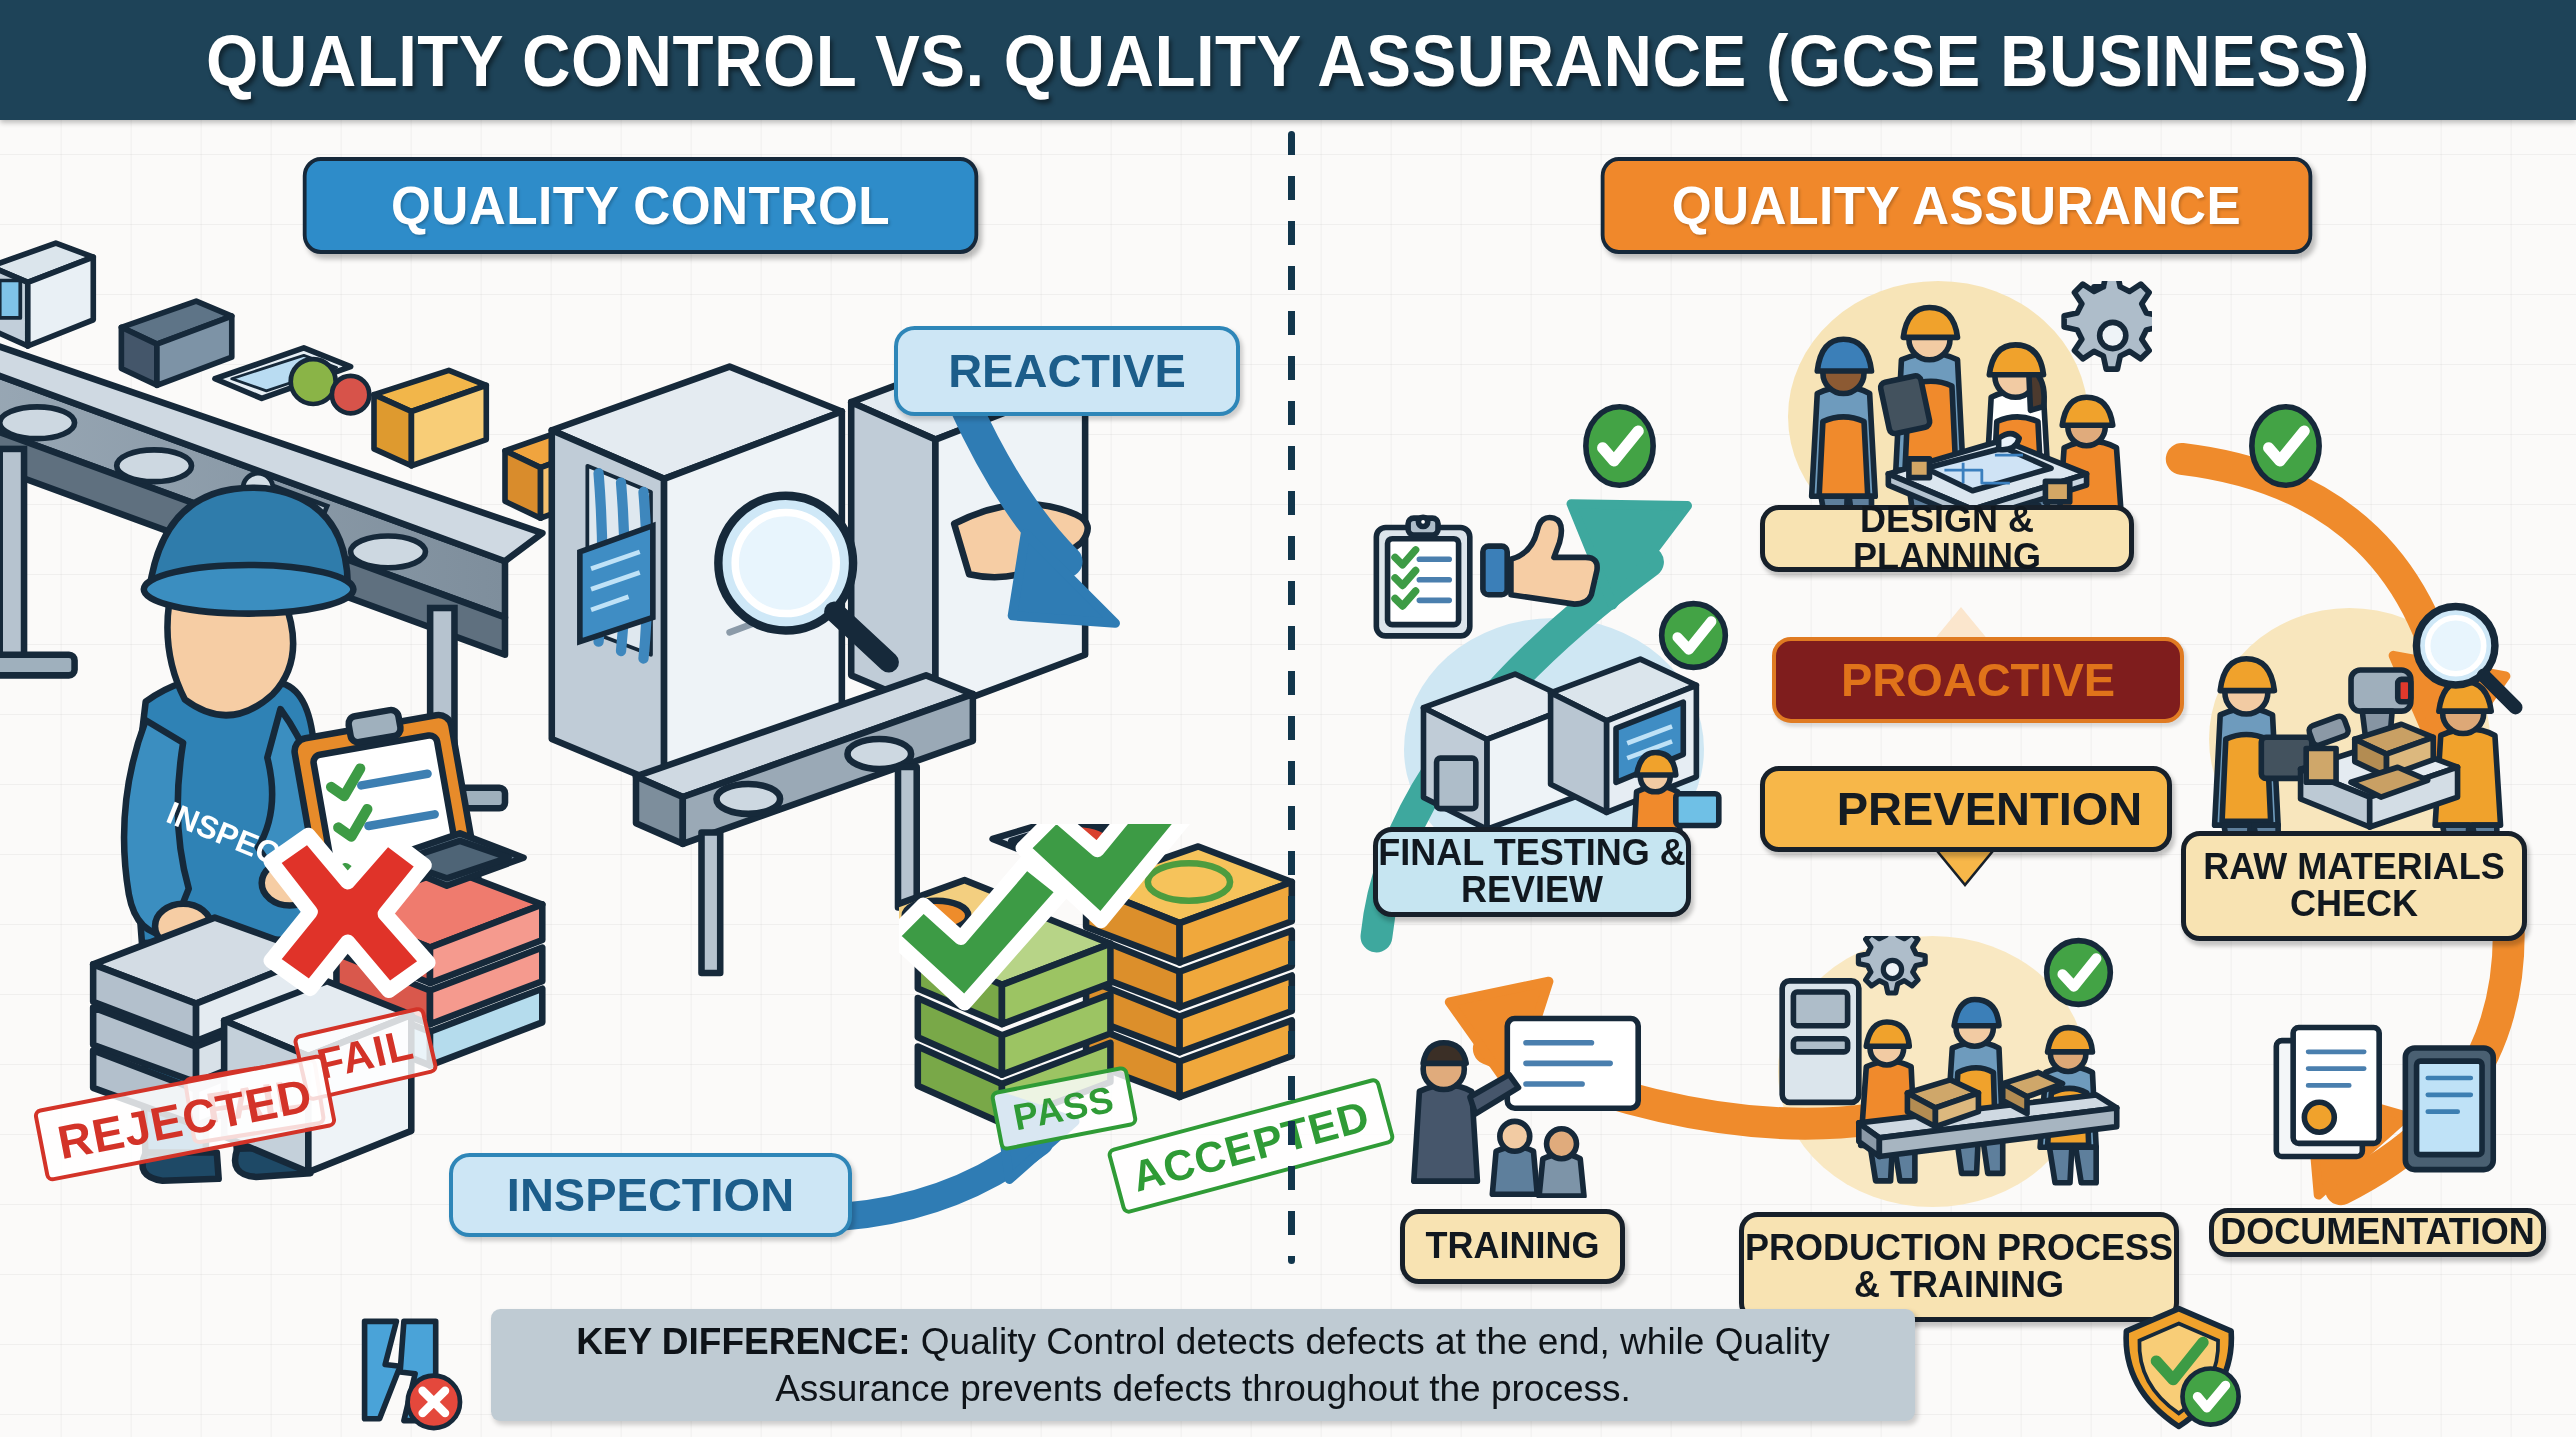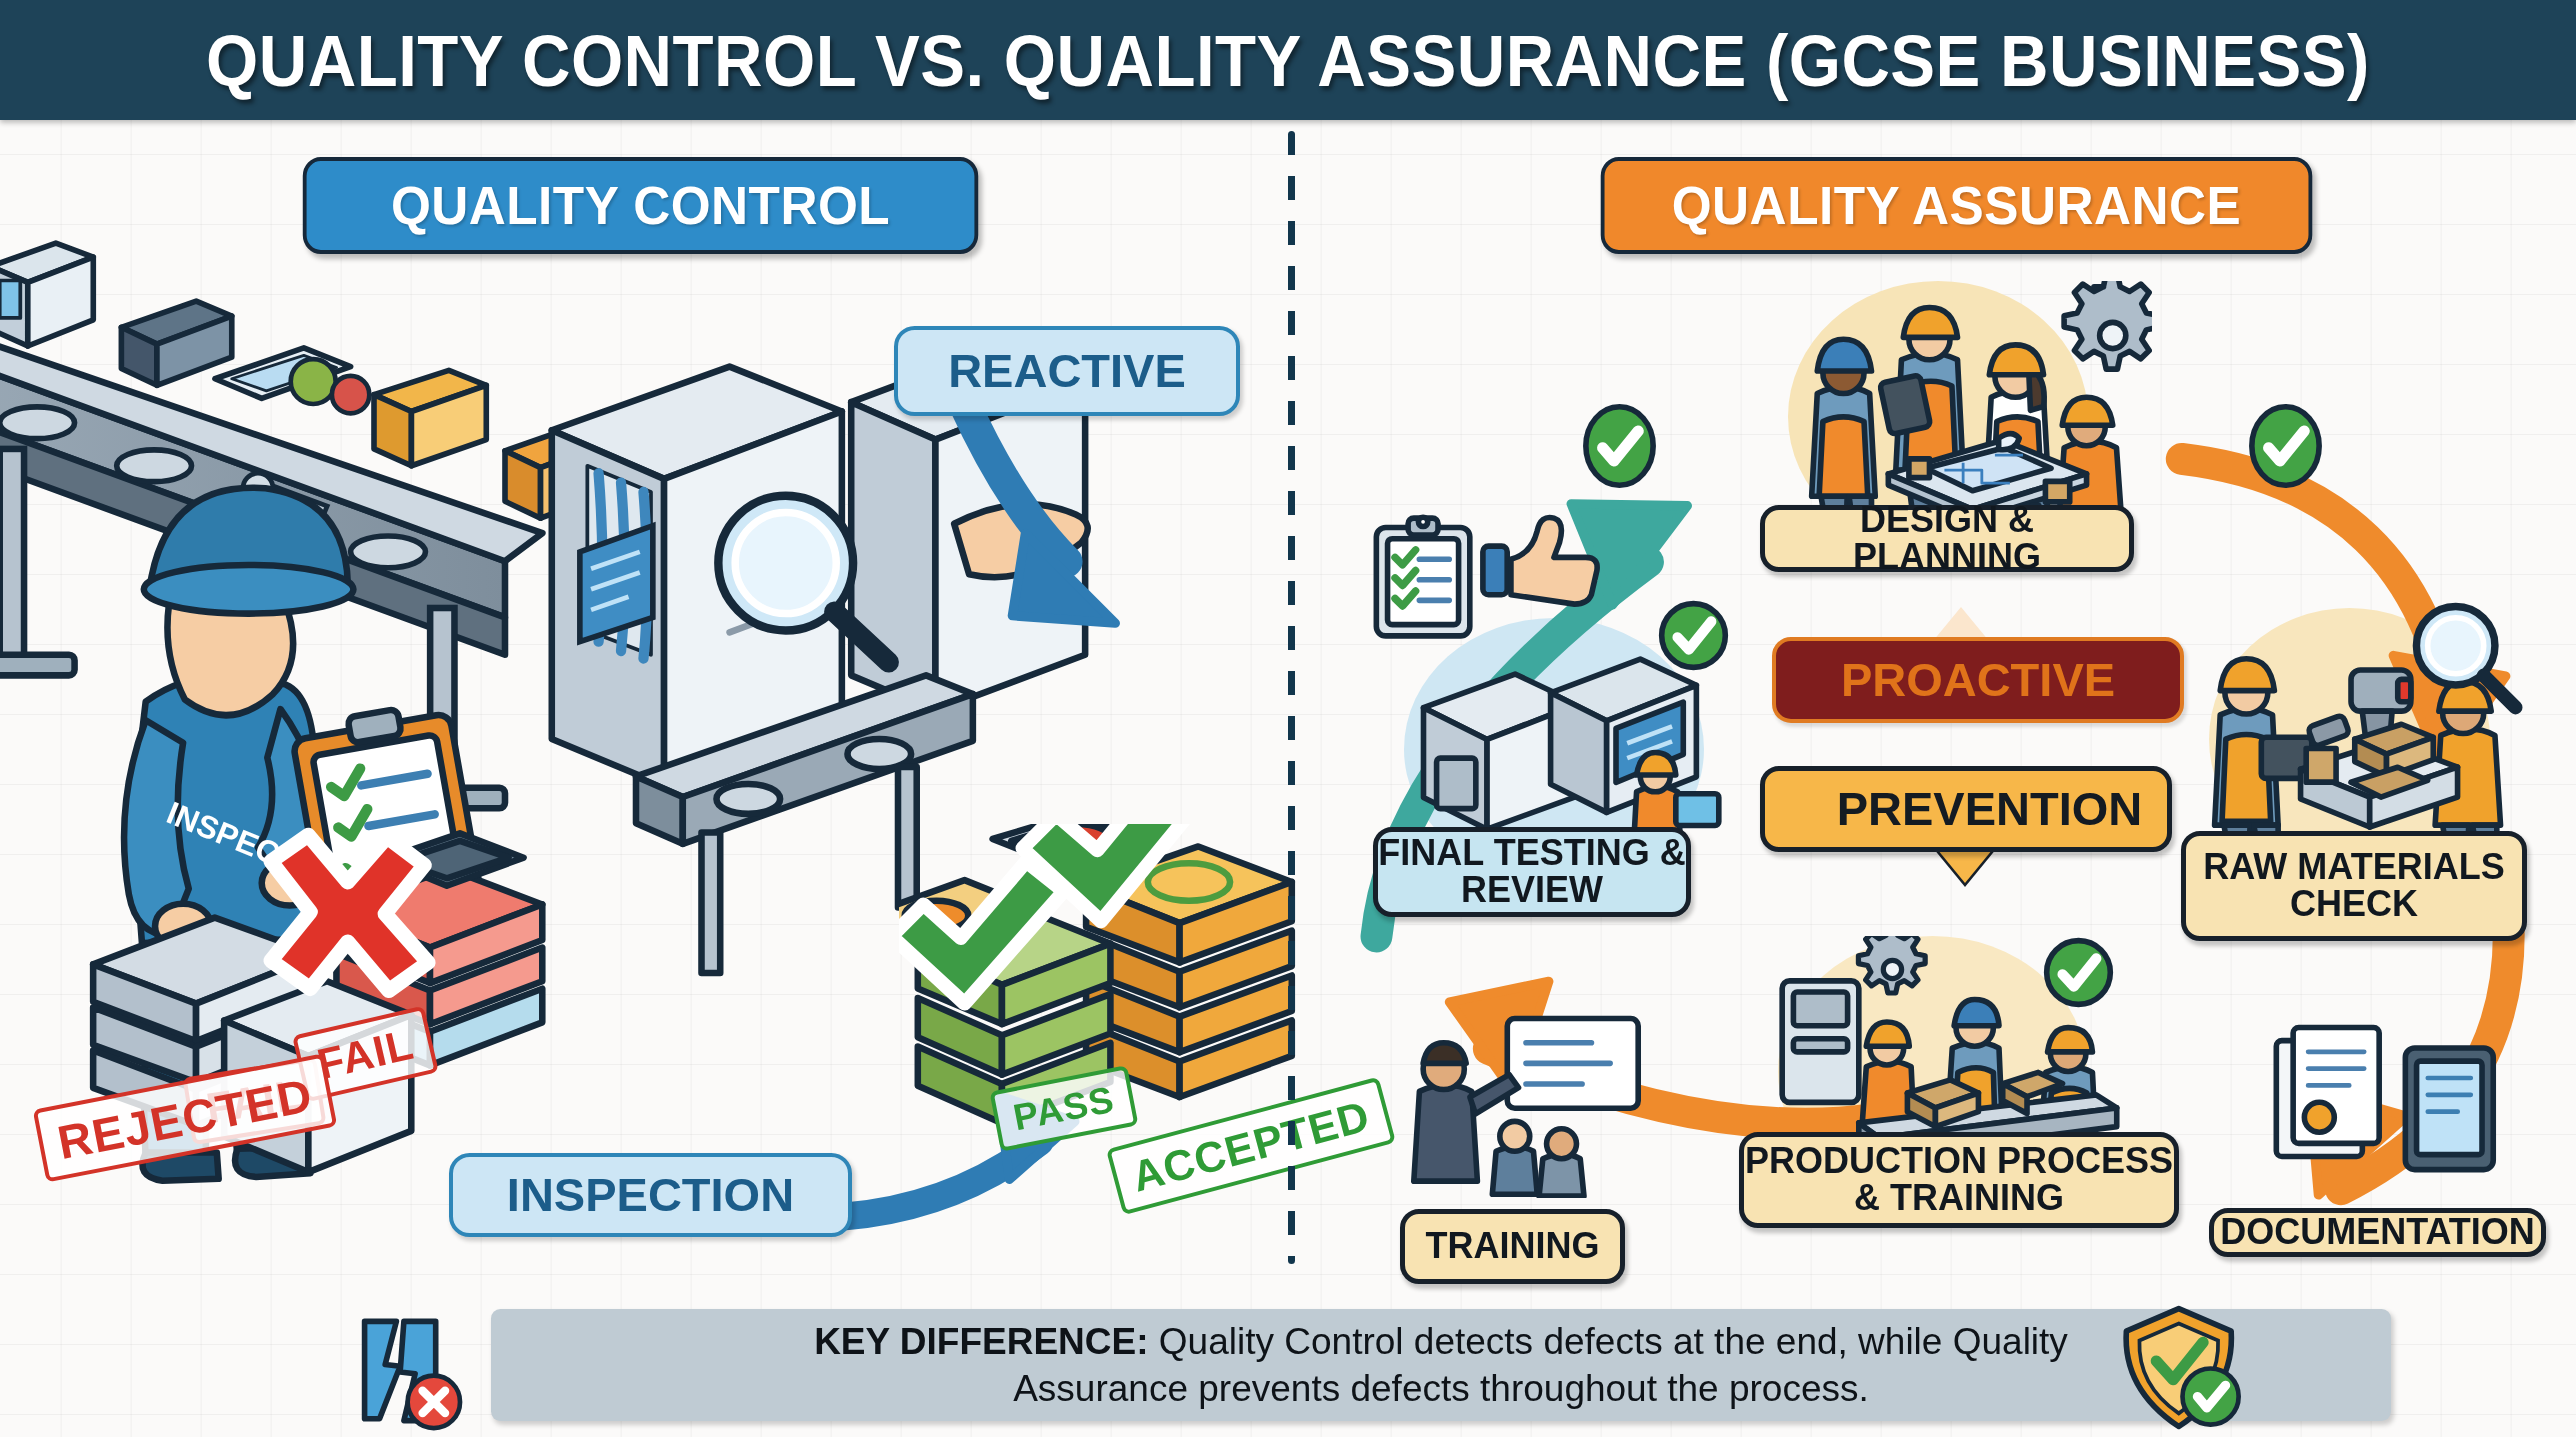--- a/index.html
+++ b/index.html
@@ -88,27 +88,27 @@
   }
 
   .node-label{
     border-radius:19px;border:5.6px solid #17202a;background:#f8e3b2;color:#11181f;
     box-shadow:2.8px 4.7px 4.7px rgba(0,0,0,.22);font-size:36px;
   }
   .node-label.blue{background:#c6e5f1;}
   .lbl-design      {left:1760px;top:505px;width:374px;height:67px;}
   .lbl-raw         {left:2181px;top:831px;width:346px;height:110px;}
   .lbl-final       {left:1333px;top:827px;width:318px;height:90px;margin-left:40px;}
-  .lbl-production  {left:1739px;top:1132px;width:440px;height:96px;}
+  .lbl-production  {left:1739px;top:1212px;width:440px;height:110px;}
   .lbl-doc         {left:2209px;top:1208px;width:337px;height:49px;}
   .lbl-training    {left:1400px;top:1209px;width:225px;height:75px;}
 
   
   .footer-box{
-    position:absolute;left:491px;top:1309px;width:1900px;height:112px;
+    position:absolute;left:491px;top:1309px;width:1424px;height:112px;
     background:#bfcbd3;border-radius:9.4px;
     display:flex;align-items:center;justify-content:center;
     box-shadow:2.8px 3.7px 5.6px rgba(0,0,0,.18);z-index:25;
   }
   .footer-text{
     font-size:37px;color:#0e1318;text-align:center;line-height:1.28;
     max-width:1404px;
   }
   .footer-text b{font-weight:bold;}
 

